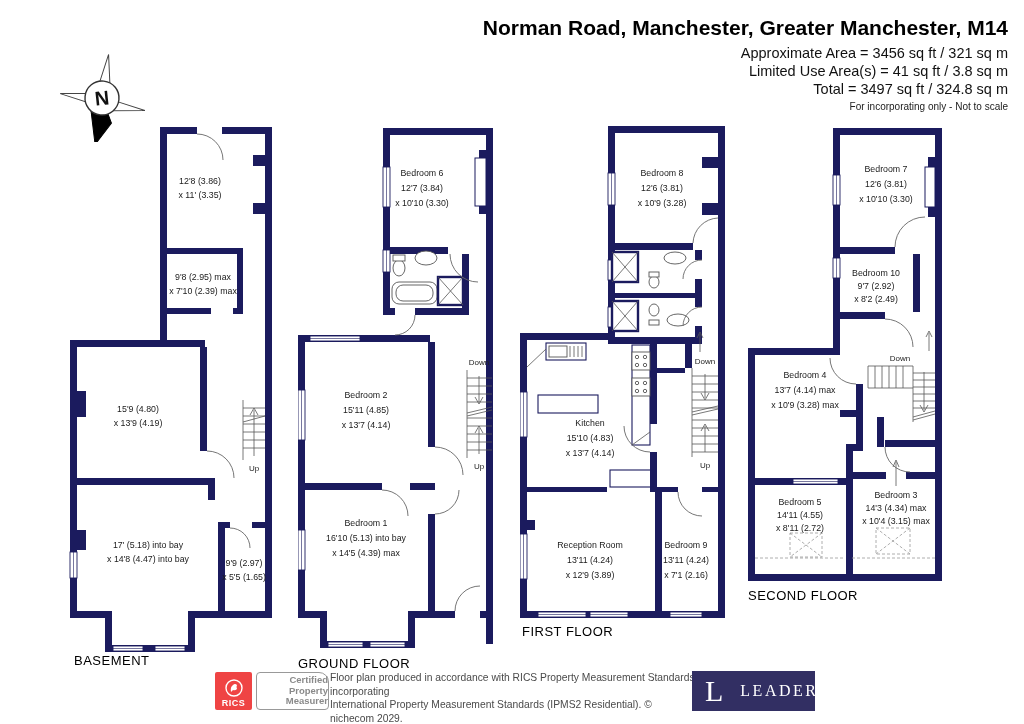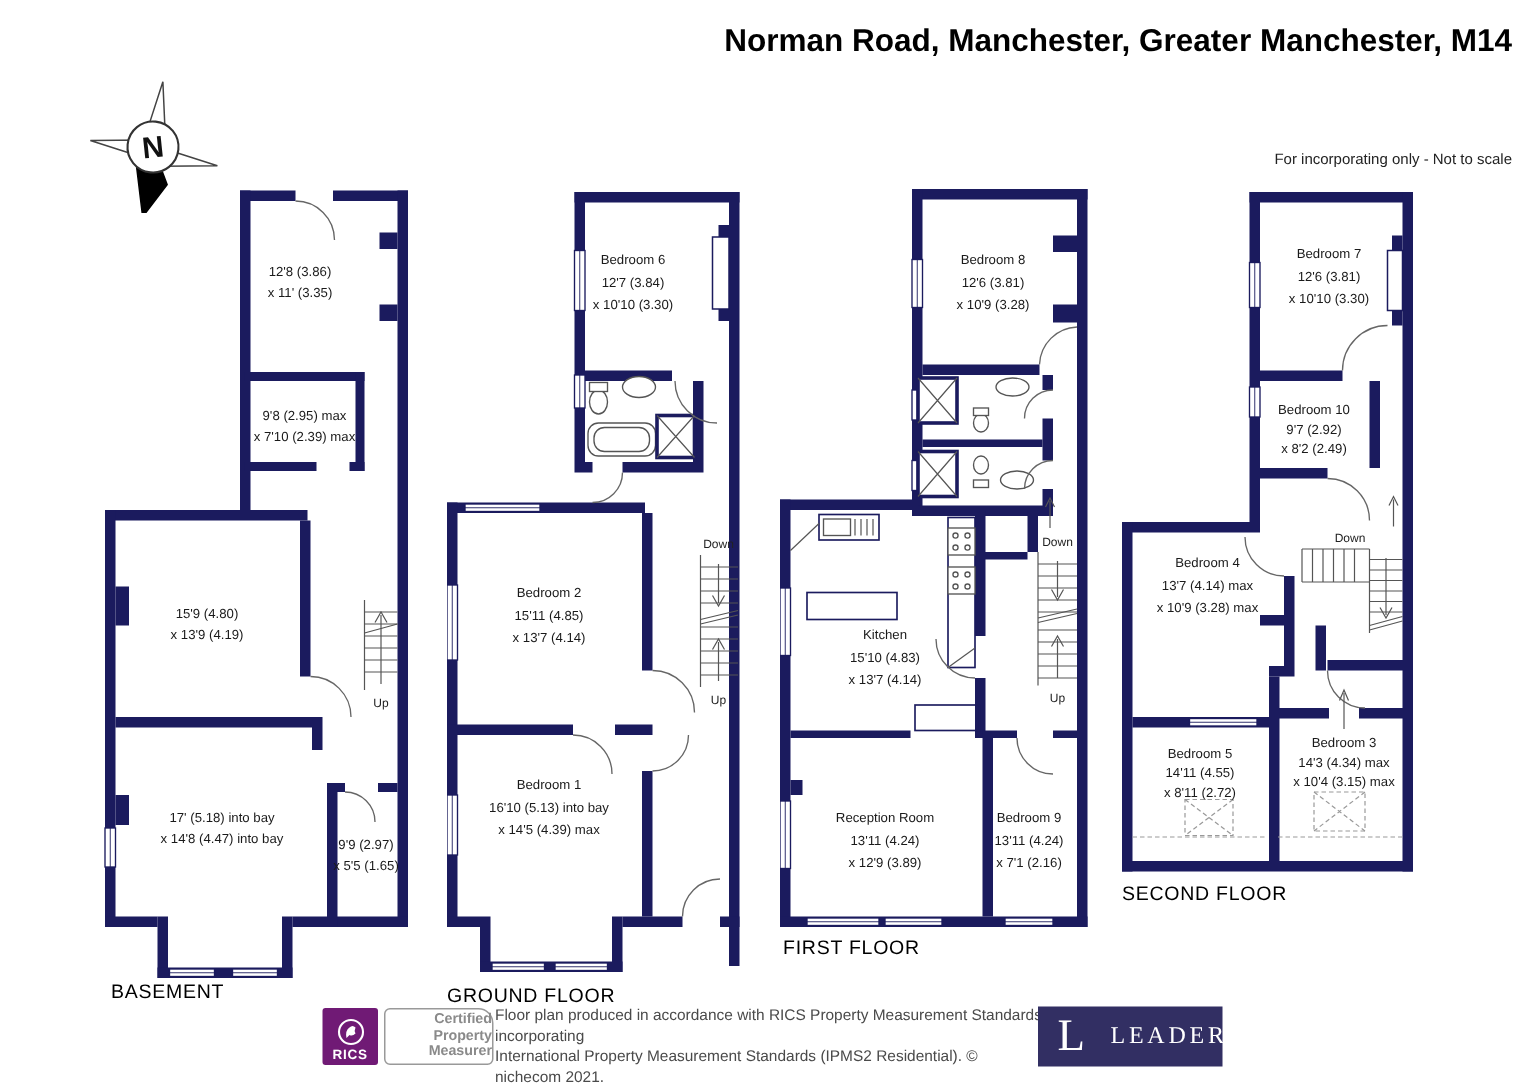--- a/index.html
+++ b/index.html
@@ -24,40 +24,43 @@
   .win{fill:#fff;stroke:#1b1b5e;stroke-width:.9;}
   .winline{stroke:#1b1b5e;stroke-width:.6;}
   .fx{fill:#fff;stroke:#555;stroke-width:.9;}
   .shw{fill:#fff;stroke:#1b1b5e;stroke-width:2.4;}
   .dash{fill:none;stroke:#999;stroke-width:.8;stroke-dasharray:3 2;}
   text{font-family:"Liberation Sans",sans-serif;}
   .rl{font-size:8.8px;fill:#1a1a1a;text-anchor:middle;}
   .sl{font-size:8px;fill:#222;text-anchor:middle;}
   .fl{font-size:13px;fill:#000;letter-spacing:.5px;}
   
-  .rics{position:absolute;left:215px;top:672px;width:37px;height:38px;background:#701a75;
+  .rics{position:absolute;left:215px;top:672px;width:37px;height:38px;background:#ef4444;
         border-radius:2px;display:flex;flex-direction:column;align-items:center;justify-content:flex-end;}
   .rics .nm{color:#fff;font-size:9px;font-weight:bold;letter-spacing:.5px;margin-bottom:2px;}
   .cert{position:absolute;left:256px;top:672px;width:64px;height:32px;border:1.5px solid #999;
         border-radius:4px 10px 4px 4px;padding:2px 0 2px 7px;font-size:9.5px;font-weight:bold;
         color:#8a8a8a;line-height:10.5px;text-align:right;}
   .disc{position:absolute;left:330px;top:671px;width:365px;font-size:10.3px;color:#4a4a4a;line-height:13.5px;}
   .leaders{position:absolute;left:692px;top:671px;width:123px;height:40px;background:#322f63;
            display:flex;align-items:center;color:#fff;font-family:"Liberation Serif",serif;}
   .leaders .L{font-size:30px;margin-left:13px;line-height:30px;}
   .leaders .bar{width:1px;height:24px;background:#fff;margin:0 9px 0 8px;}
   .leaders .nm{font-size:16px;letter-spacing:2.5px;}
 </style>
 </head>
 <body>
 
 <div id="page">
 
   <div class="title">Norman Road, Manchester, Greater Manchester, M14</div>
   <div class="areas">
+    <div>Approximate Area = 3456 sq ft / 321 sq m</div>
+    <div>Limited Use Area(s) = 41 sq ft / 3.8 sq m</div>
+    <div>Total = 3497 sq ft / 324.8 sq m</div>
   </div>
   <div class="note">For incorporating only - Not to scale</div>
 
   <svg style="left:56px;top:48px" width="92" height="94" viewBox="0 0 92 94">
     <g transform="rotate(6 46 50)">
       <path d="M48,6 L54,46 L46,40 L40,44 Z" fill="#fff" stroke="#444" stroke-width="1"></path>
       <path d="M90,58 L54,62 L58,54 L52,50 Z" fill="#fff" stroke="#444" stroke-width="1"></path>
       <path d="M4,50 L40,46 L36,54 L42,58 Z" fill="#fff" stroke="#444" stroke-width="1"></path>
       <path d="M50,58 L58,74 L44,97 L36,62 Z" fill="#000" stroke="#000"></path>
       <circle cx="46" cy="50" r="17" fill="#fff" stroke="#333" stroke-width="1.4"></circle>
@@ -414,21 +417,21 @@
     </svg>
     <div class="nm">RICS</div>
   </div>
   <div class="cert">
     <div>Certified</div>
     <div>Property</div>
     <div>Measurer</div>
   </div>
   <div class="disc">
     <div>Floor plan produced in accordance with RICS Property Measurement Standards incorporating</div>
-    <div>International Property Measurement Standards (IPMS2 Residential).  © nichecom 2021.</div>
+    <div>International Property Measurement Standards (IPMS2 Residential).  © nichecom 2029.</div>
 
   </div>
   <div class="leaders">
     <span class="L">L</span>
     <span class="bar"></span>
     <span class="nm">LEADERS</span>
   </div>
 
 </div>
 

